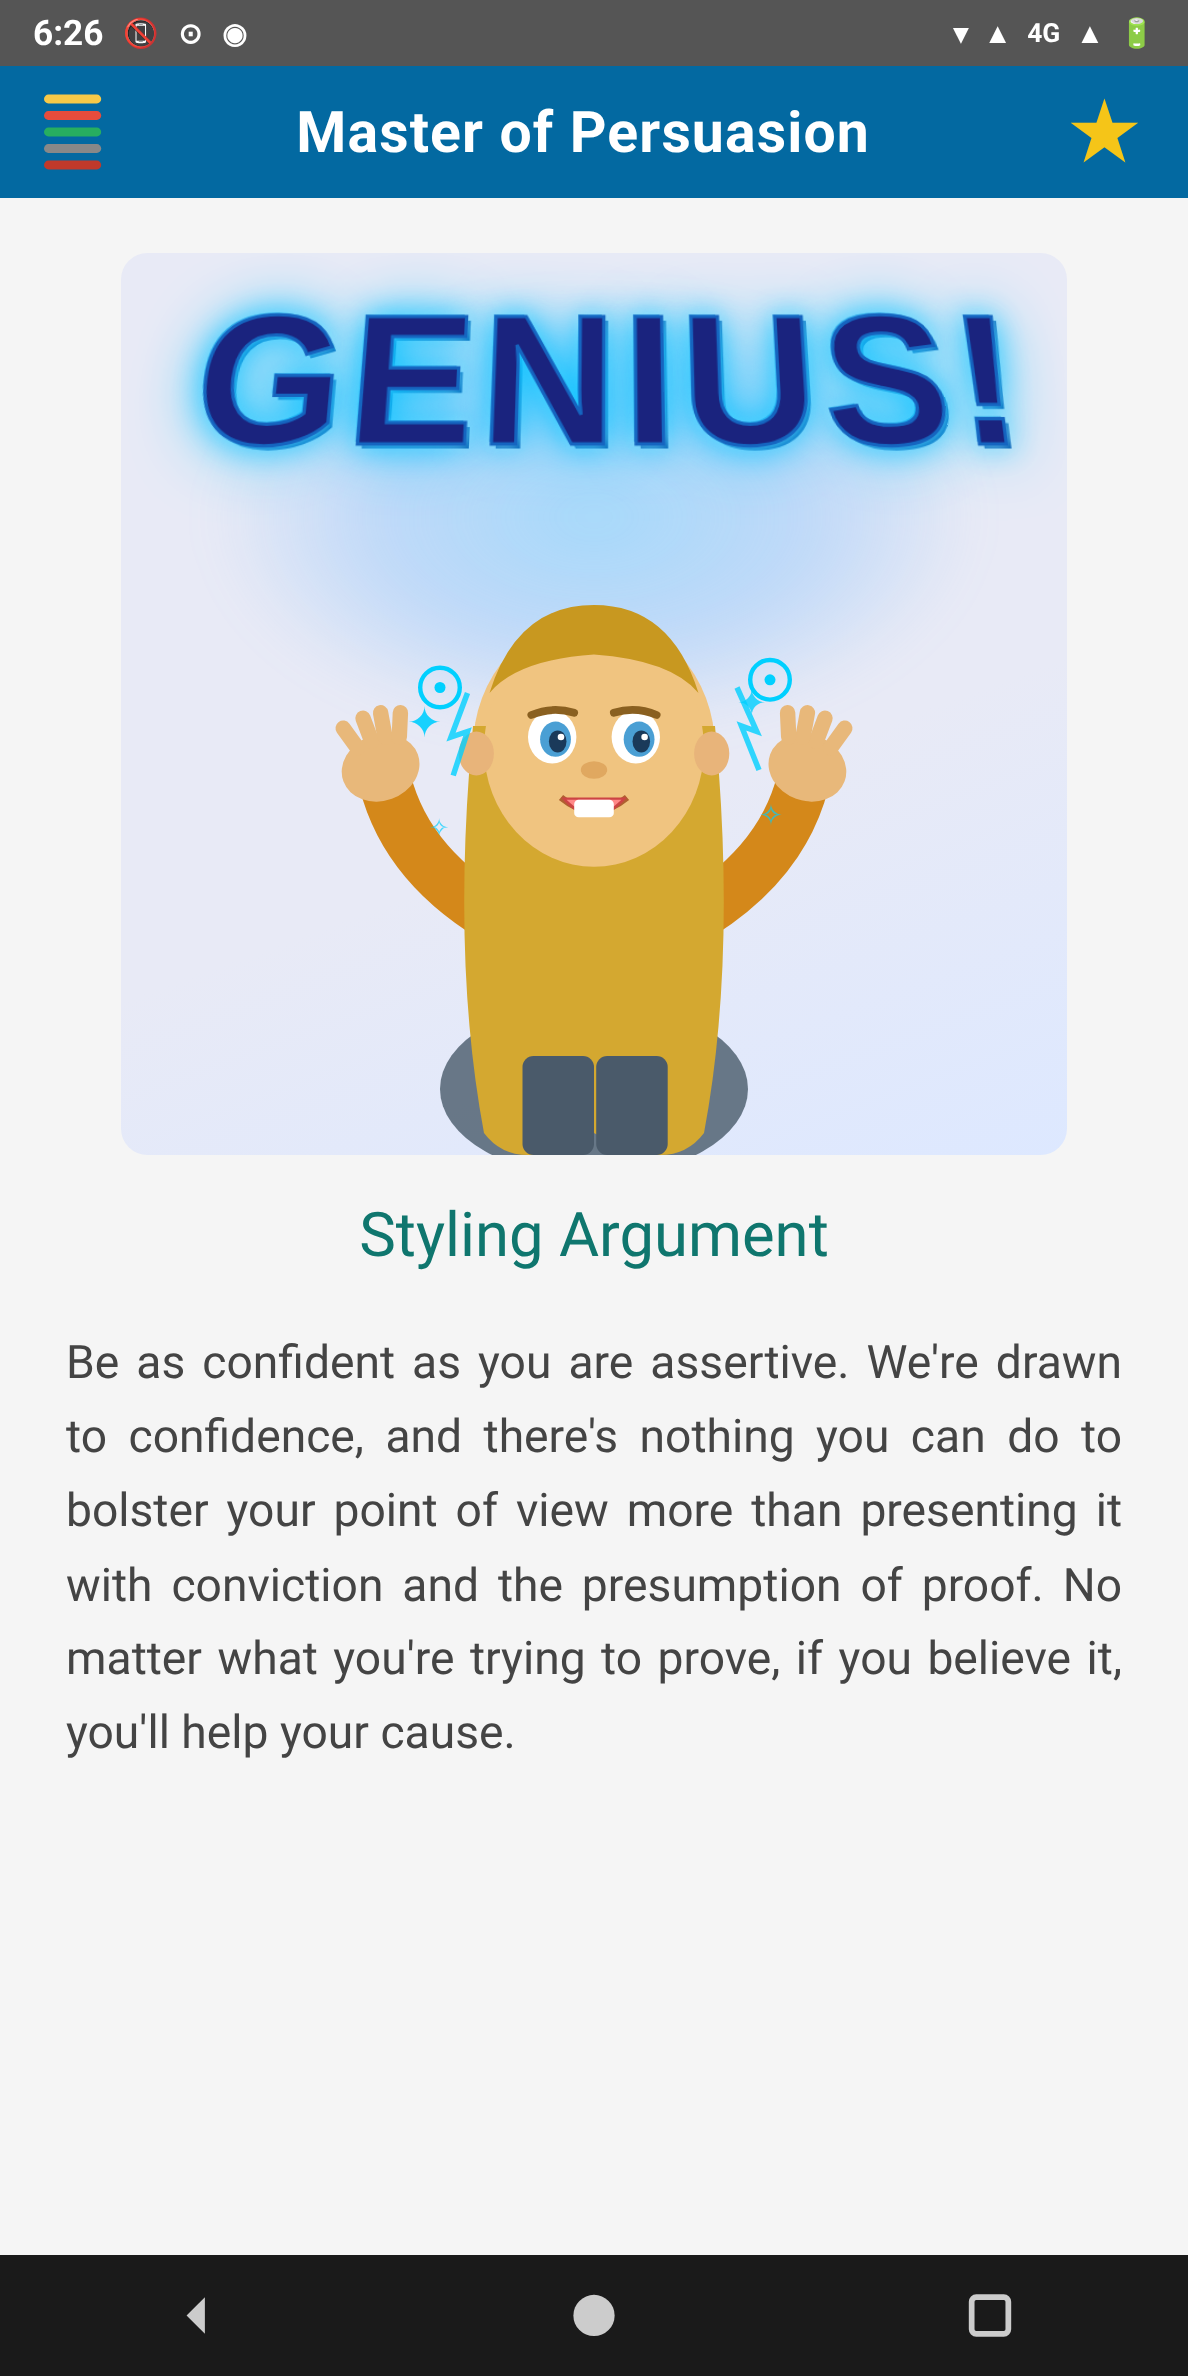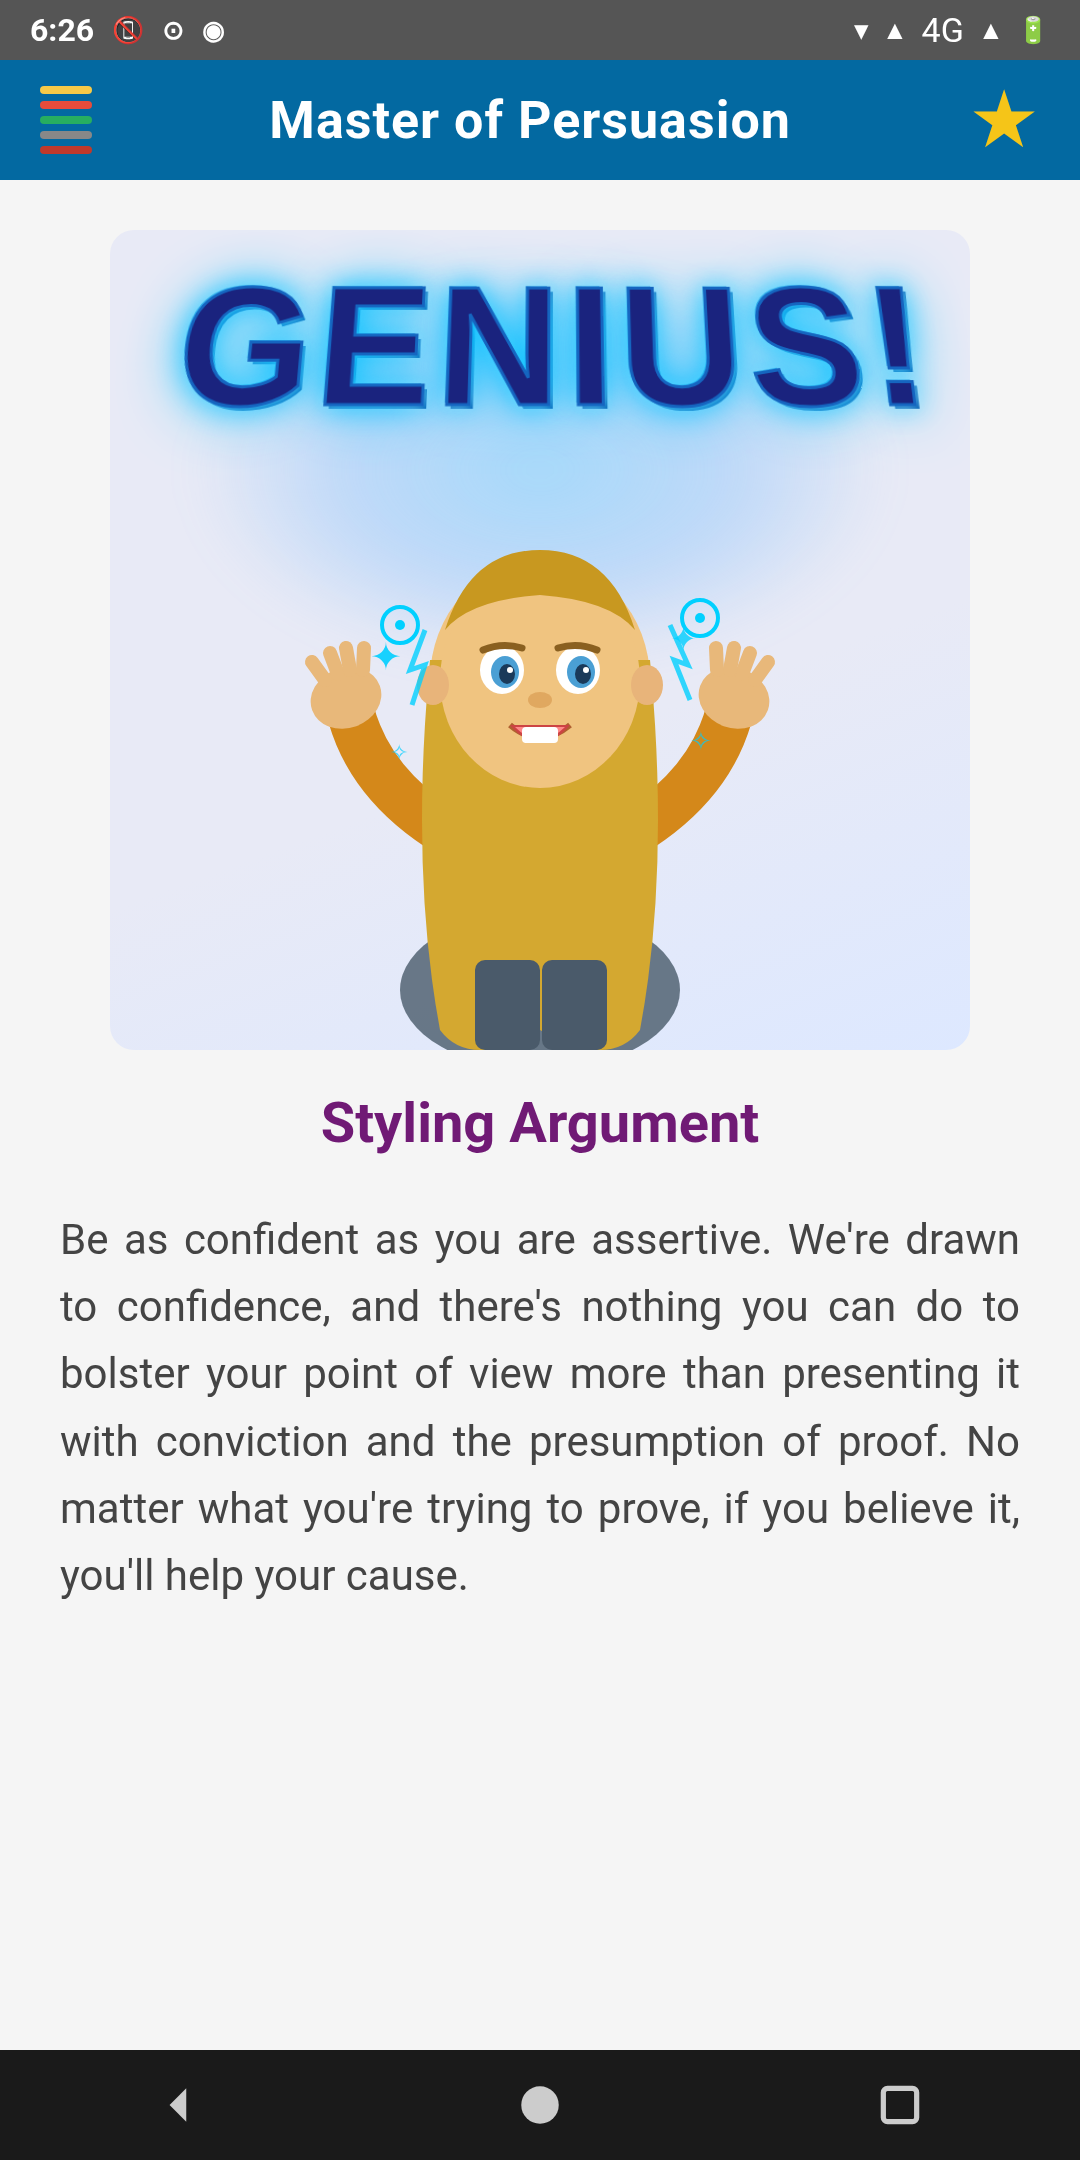--- a/index.html
+++ b/index.html
@@ -158,22 +158,22 @@
       bottom: 0;
       left: 50%;
       transform: translateX(-50%);
       width: 540px;
       height: 580px;
     }
 
     
     .section-title {
       font-size: 56px;
-      font-weight: bold;
-      color: #701a75;
+      font-weight: normal;
+      color: #0f766e;
       text-align: left;
       margin-bottom: 50px;
     }
 
     
     .body-text {
       font-size: 42px;
       line-height: 1.6;
       color: #444;
       text-align: justify;
@@ -219,21 +219,21 @@
 <div class="status-bar">
   <div class="status-left">
     <span class="status-time">6:26</span>
     <span class="status-icon">📵</span>
     <span class="status-icon">⊙</span>
     <span class="status-icon">◉</span>
   </div>
   <div class="status-right">
     <span class="status-icon">▾</span>
     <span class="status-icon">▲</span>
-    <span class="status-icon" style="font-size:34px;font-weight:normal;">4G</span>
+    <span class="status-icon" style="font-size:24px;font-weight:bold;">4G</span>
     <span class="status-icon">▲</span>
     <span class="status-icon">🔋</span>
   </div>
 </div>
 
 <div class="app-bar">
   <div class="hamburger-icon">
     <div class="hamburger-line"></div>
     <div class="hamburger-line"></div>
     <div class="hamburger-line"></div>

